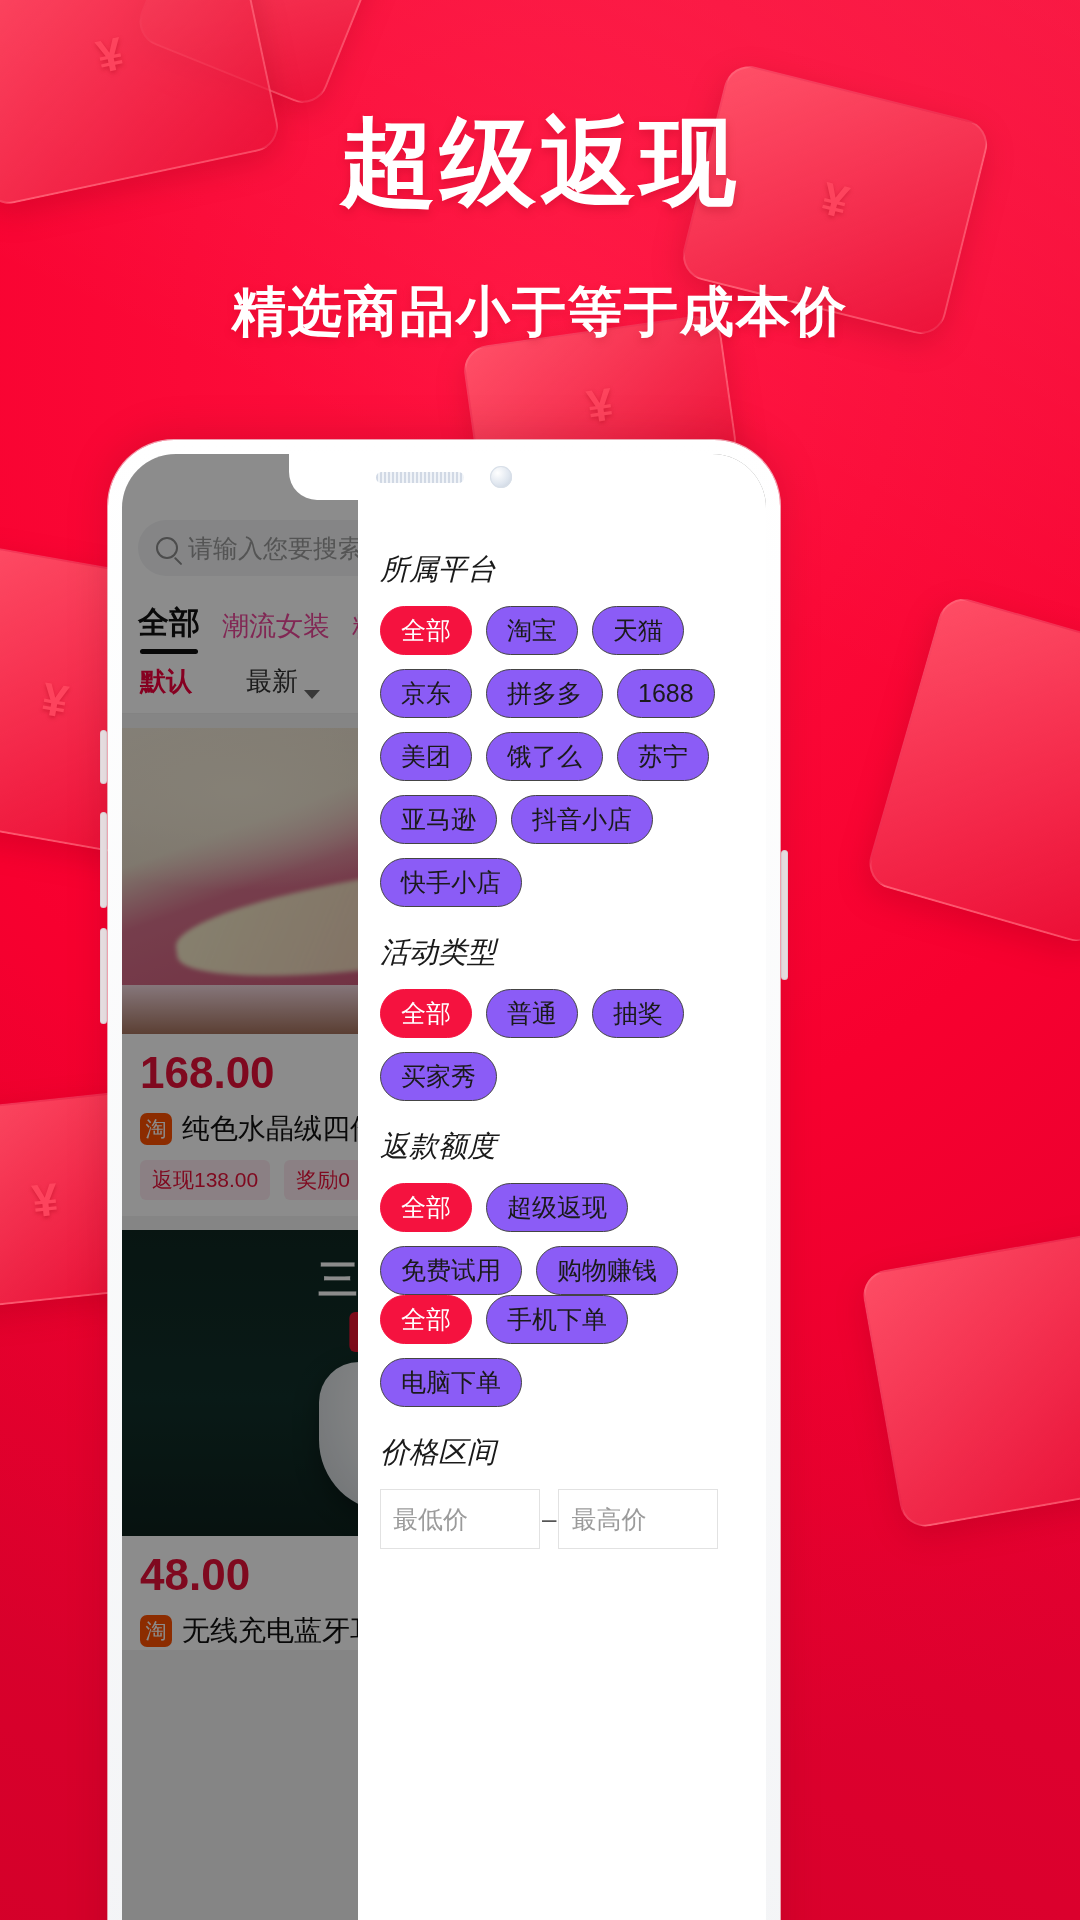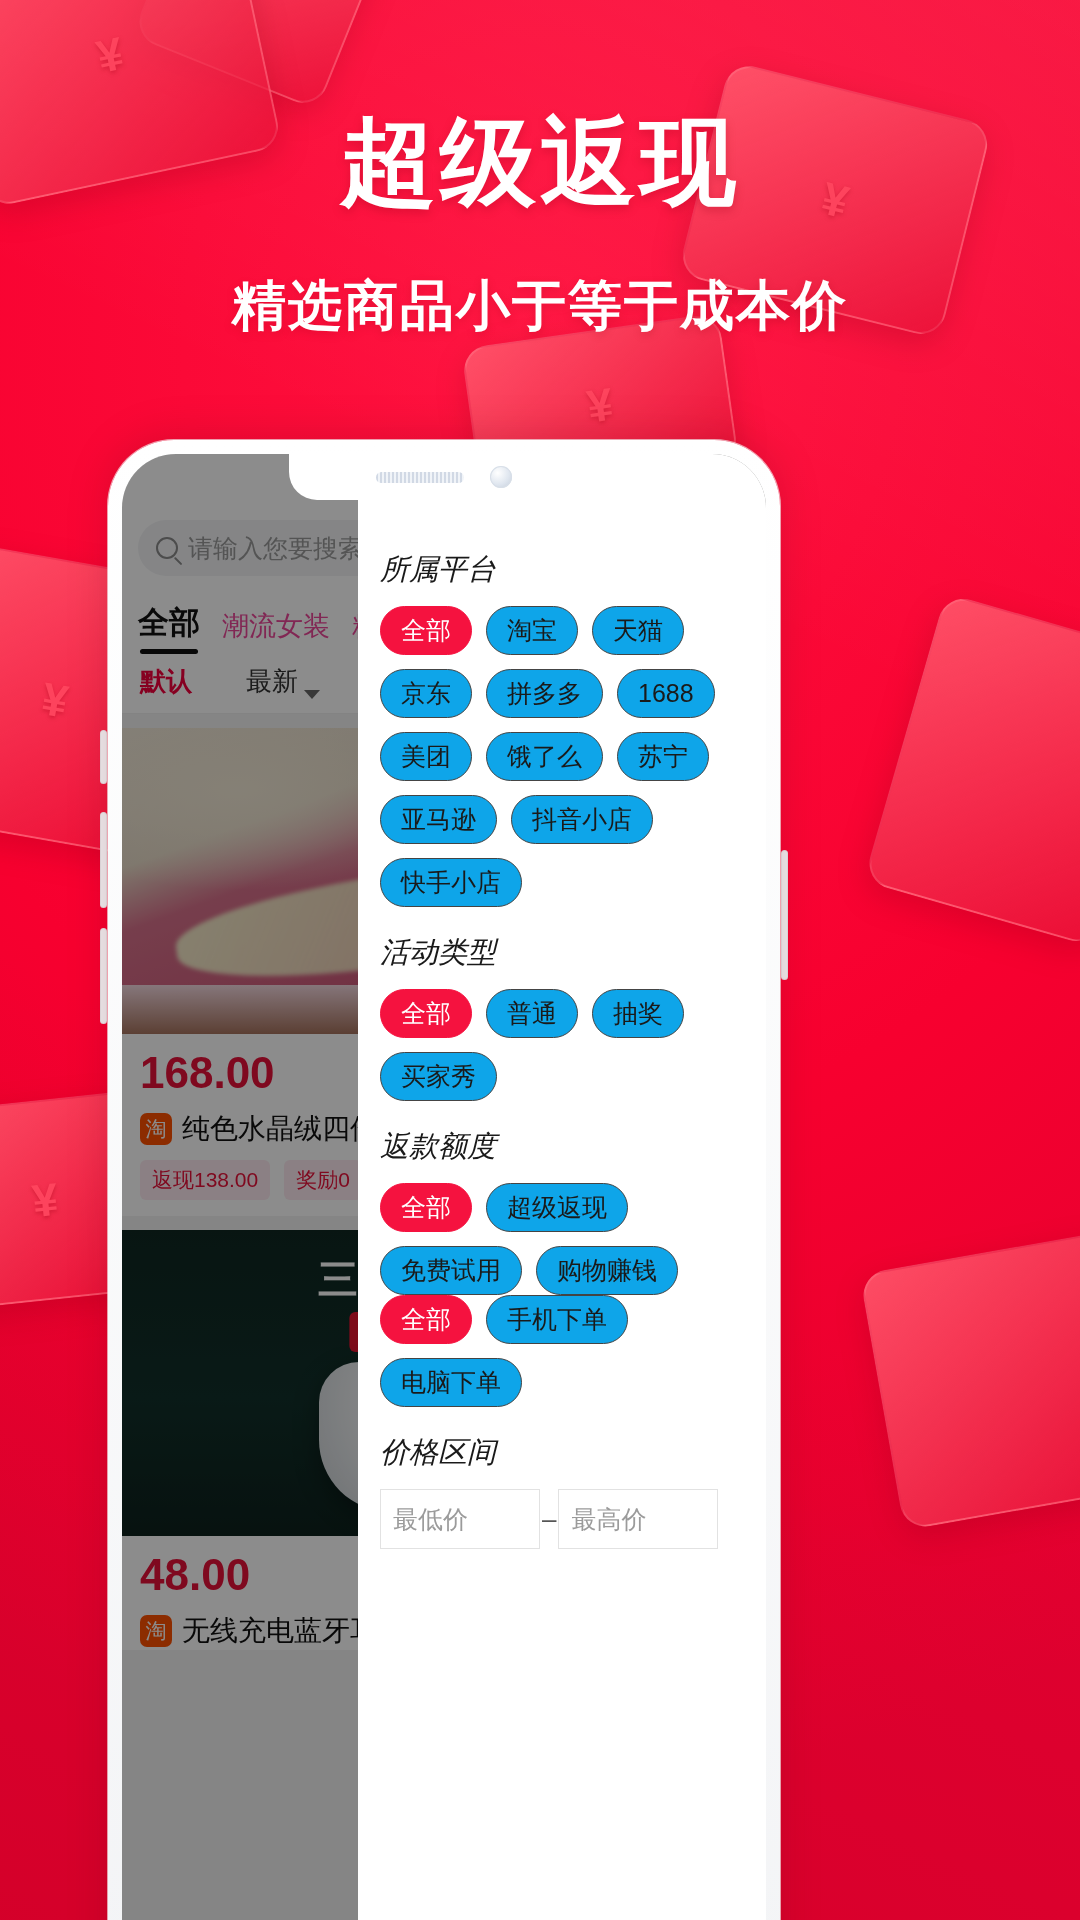--- a/index.html
+++ b/index.html
@@ -55,21 +55,21 @@
     position: absolute; top: 112px; left: 0; width: 1080px;
     text-align: center;
     color: #ffffff;
     font-size: 96px;
     font-weight: bold;
     letter-spacing: 4px;
     line-height: 1.05;
     text-shadow: 0 4px 10px rgba(150,0,20,0.28);
   }
   .subhead {
-    position: absolute; top: 270px; left: 0; width: 1080px;
+    position: absolute; top: 276px; left: 0; width: 1080px;
     text-align: center;
     color: #ffffff;
     font-size: 54px;
     font-weight: bold;
     letter-spacing: 2px;
     text-shadow: 0 3px 8px rgba(150,0,20,0.22);
   }
 
   
   .phone {
@@ -269,21 +269,21 @@
   .sec-title.first { margin-top: 0; }
   .chips { display: flex; flex-wrap: wrap; gap: 14px; }
   .chip {
     border: 1.5px solid #444;
     color: #1a1a1a;
     border-radius: 30px;
     padding: 11px 20px;
     font-size: 25px;
     line-height: 1;
     white-space: nowrap;
-    background: #0ea5e9;
+    background: #8b5cf6;
   }
   .chip.sel {
     background: #f5123f;
     border-color: #f5123f;
     color: #ffffff;
     font-weight: normal;
   }
   .price-inputs { display: flex; align-items: center; gap: 0; margin-top: 4px; }
   .pin {
     border: 1px solid #e2e2e2;

